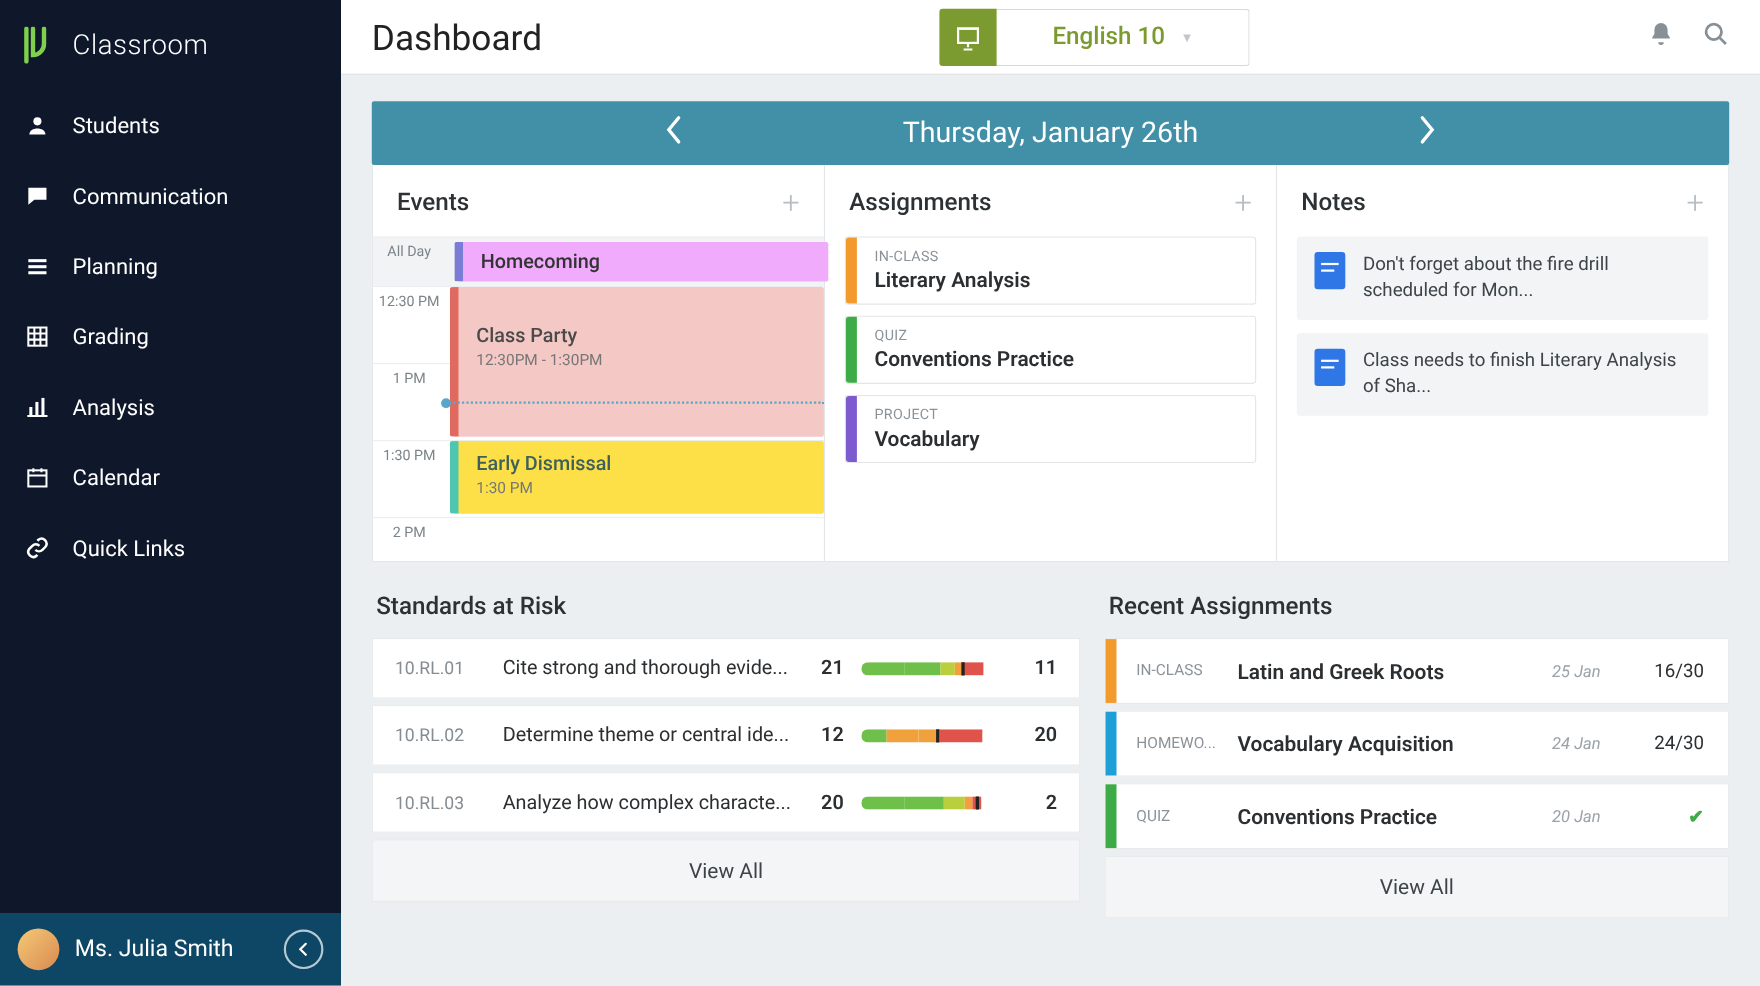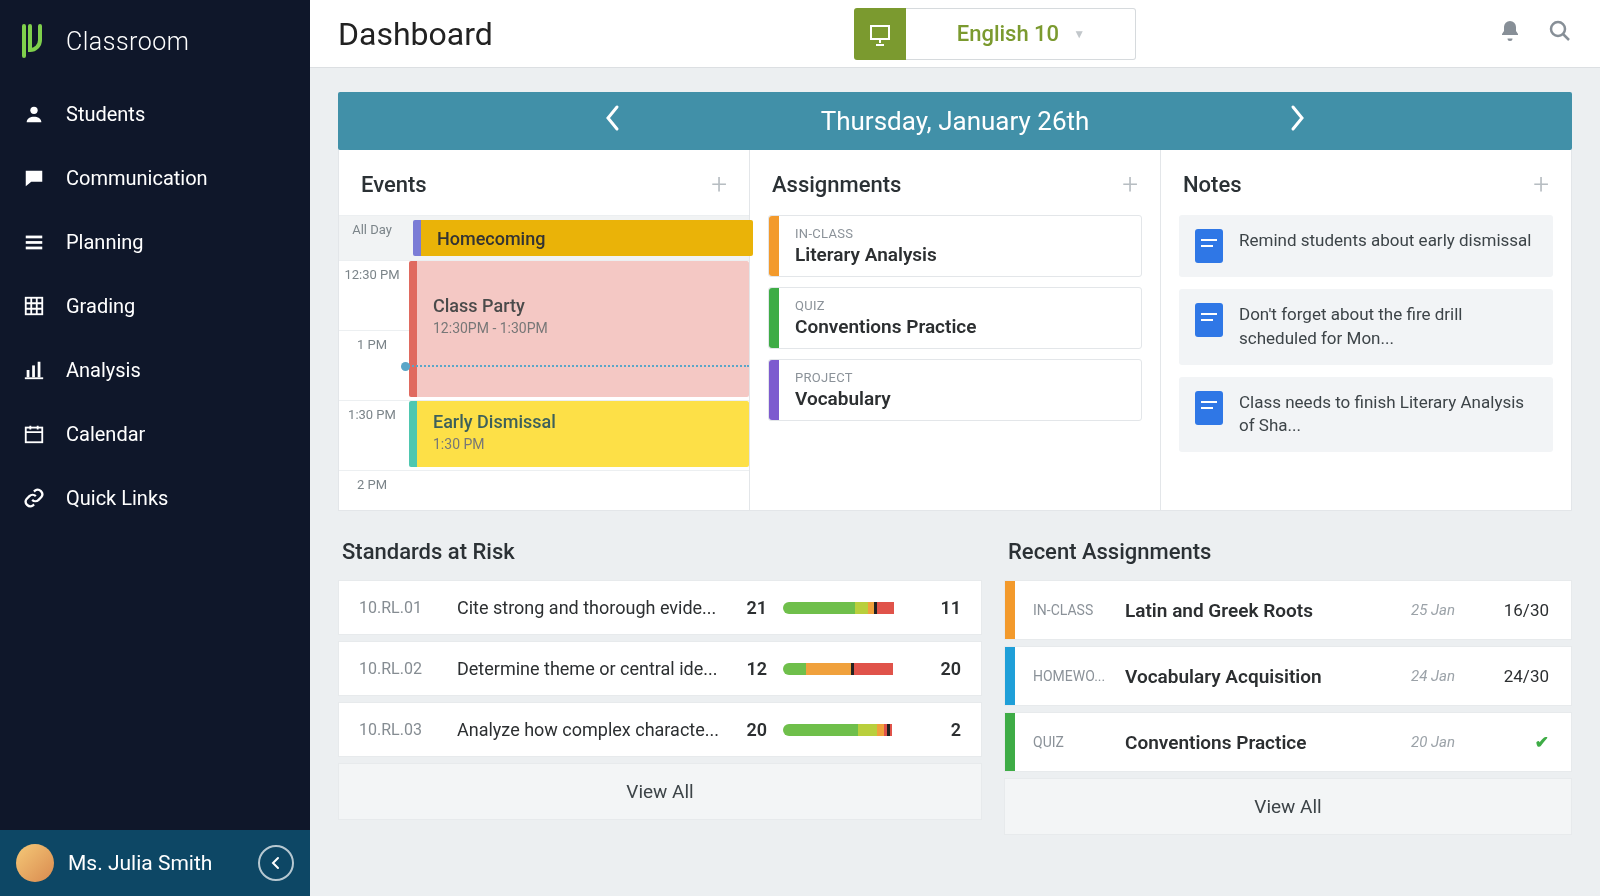--- a/index.html
+++ b/index.html
@@ -46,21 +46,21 @@
 .plus-btn { font-size:28px; color:#b7bdc2; cursor:pointer; font-weight:300; }
 
 
 .cal { position:relative; }
 .cal-row { display:flex; border-top:1px solid #eceff1; min-height:60px; }
 .cal-row.allday { background:#f1f3f4; min-height:44px; }
 .cal-time { width:66px; font-size:13px; color:#7b8489; text-align:center; padding:6px 2px; display:flex; flex-direction:column; align-items:center; justify-content:flex-start; line-height:1.25; }
 .cal-body { flex:1; position:relative; }
 .event-block { position:absolute; left:4px; right:0; border-left:8px solid; border-radius:2px; padding:10px 16px; }
 .event-allday-slot { display:flex; align-items:center; height:44px; padding-left:4px; }
-.ev-purple { background:#eab308; border-color:#7b7cd6; color:#333; }
+.ev-purple { background:#f0abfc; border-color:#7b7cd6; color:#333; }
 .ev-red    { background:#f4c8c4; border-color:#e06a5f; color:#4a4a4a; }
 .ev-teal   { background:#fde047; border-color:#4fc7b0; color:#3d605b; }
 .ev-title { font-size:18px; font-weight:500; }
 .ev-time { font-size:14px; color:#777; margin-top:4px; }
 .now-line { position:absolute; left:0; right:0; height:0; border-top:2px dotted #5aa6c8; }
 .now-dot { position:absolute; left:-4px; top:-5px; width:9px; height:9px; background:#5aa6c8; border-radius:50%; }
 
 
 .assign-list { padding:0 18px 18px; display:flex; flex-direction:column; gap:10px; }
 .assign-item { border:1px solid #e3e6e9; border-radius:3px; display:flex; align-items:stretch; cursor:pointer; }
@@ -324,24 +324,20 @@
             </div>
           </div>
       </div>
 
       <div class="panel">
         <div class="panel-head">
           <span class="panel-title">Notes</span>
           <span class="plus-btn">+</span>
         </div>
         <div class="note-list" id="note-list">
-            <div class="note-item">
-              <div class="note-icon"></div>
-              <div class="note-text">Remind students about early dismissal</div>
-            </div>
             <div class="note-item">
               <div class="note-icon"></div>
               <div class="note-text">Don't forget about the fire drill scheduled for Mon...</div>
             </div>
             <div class="note-item">
               <div class="note-icon"></div>
               <div class="note-text">Class needs to finish Literary Analysis of Sha...</div>
             </div>
           </div>
       </div>

